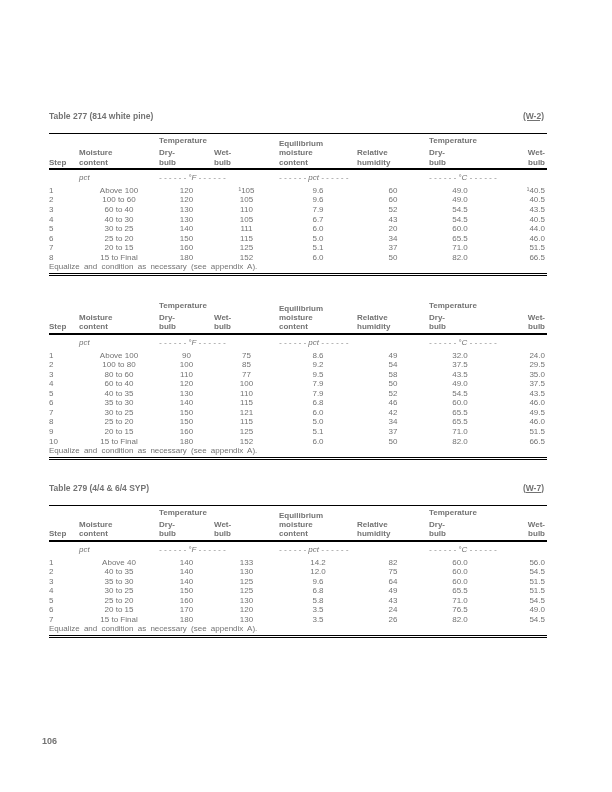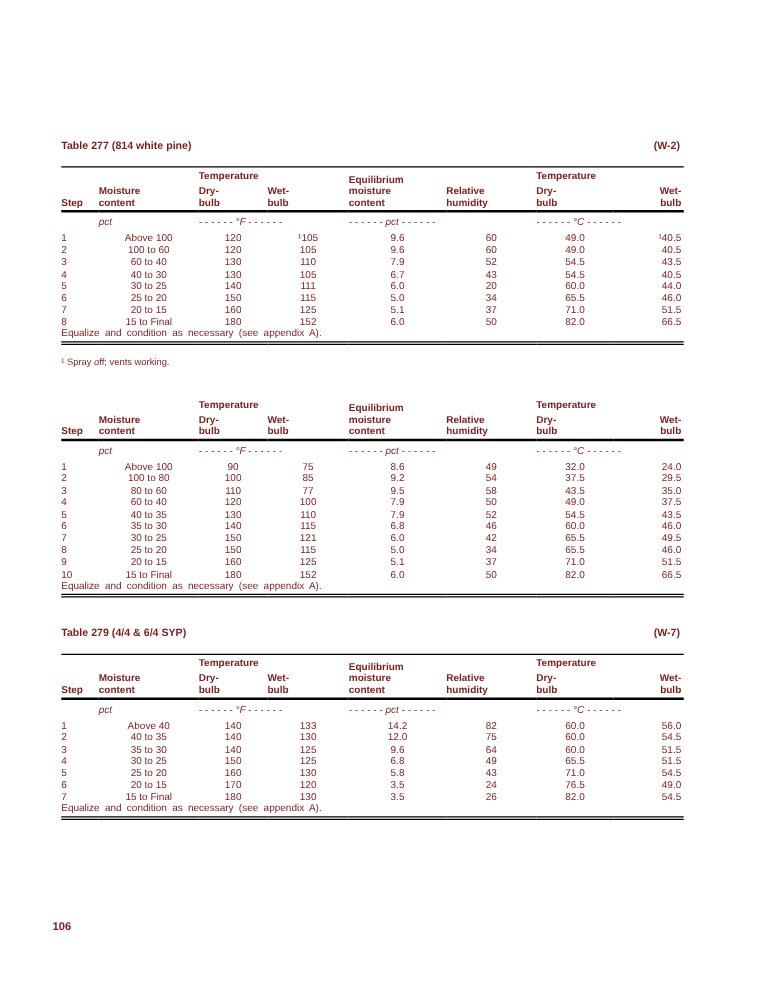--- a/index.html
+++ b/index.html
@@ -1,30 +1,30 @@
 <!DOCTYPE html>
 <html><head>
 <meta charset="utf-8">
 <style>
   html,body { margin:0; padding:0; background:#fff; }
   .page {
     position:relative; width:612px; height:792px; background:#ffffff;
-    font-family:"Liberation Sans", sans-serif; color:#7f1d1d; overflow:hidden;
+    font-family:"Liberation Sans", sans-serif; color:#737373; overflow:hidden;
   }
   .content { position:absolute; left:49px; top:111px; width:498px; }
 
   .table-section { margin:0; }
   .sec-gap { margin-top:23px; }
 
   .title-row {
     display:flex; justify-content:space-between; align-items:flex-end;
     font-weight:bold; font-size:8.5px; line-height:10px;
     padding-bottom:12px; border-bottom:1.5px solid #000;
   }
-  .table-code { padding-right:3px; }
+  .table-code { padding-right:3px;text-decoration:underline; }
 
   table { width:100%; border-collapse:collapse; table-layout:fixed; }
   col.c1{width:30px} col.c2{width:80px} col.c3{width:55px} col.c4{width:65px}
   col.c5{width:78px} col.c6{width:72px} col.c7{width:62px} col.c8{width:56px}
 
   thead th {
     font-weight:bold; font-size:8px; line-height:9.3px;
     vertical-align:bottom; padding:2px 0 1px; text-align:left;
     white-space:pre-line;
   }
@@ -192,21 +192,20 @@
             </tr>
           </tbody>
         <tfoot>
           <tr>
             <td colspan="8">Equalize and condition as necessary (see appendix A).</td>
           </tr>
         </tfoot>
       </table>
     </section>
 
-    <div class="footnote">¹ Spray off; vents working.</div>
 
     <section class="table-section sec-gap">
       <table>
         <colgroup>
           <col class="c1">
             <col class="c2">
             <col class="c3">
             <col class="c4">
           <col class="c5">
             <col class="c6">

